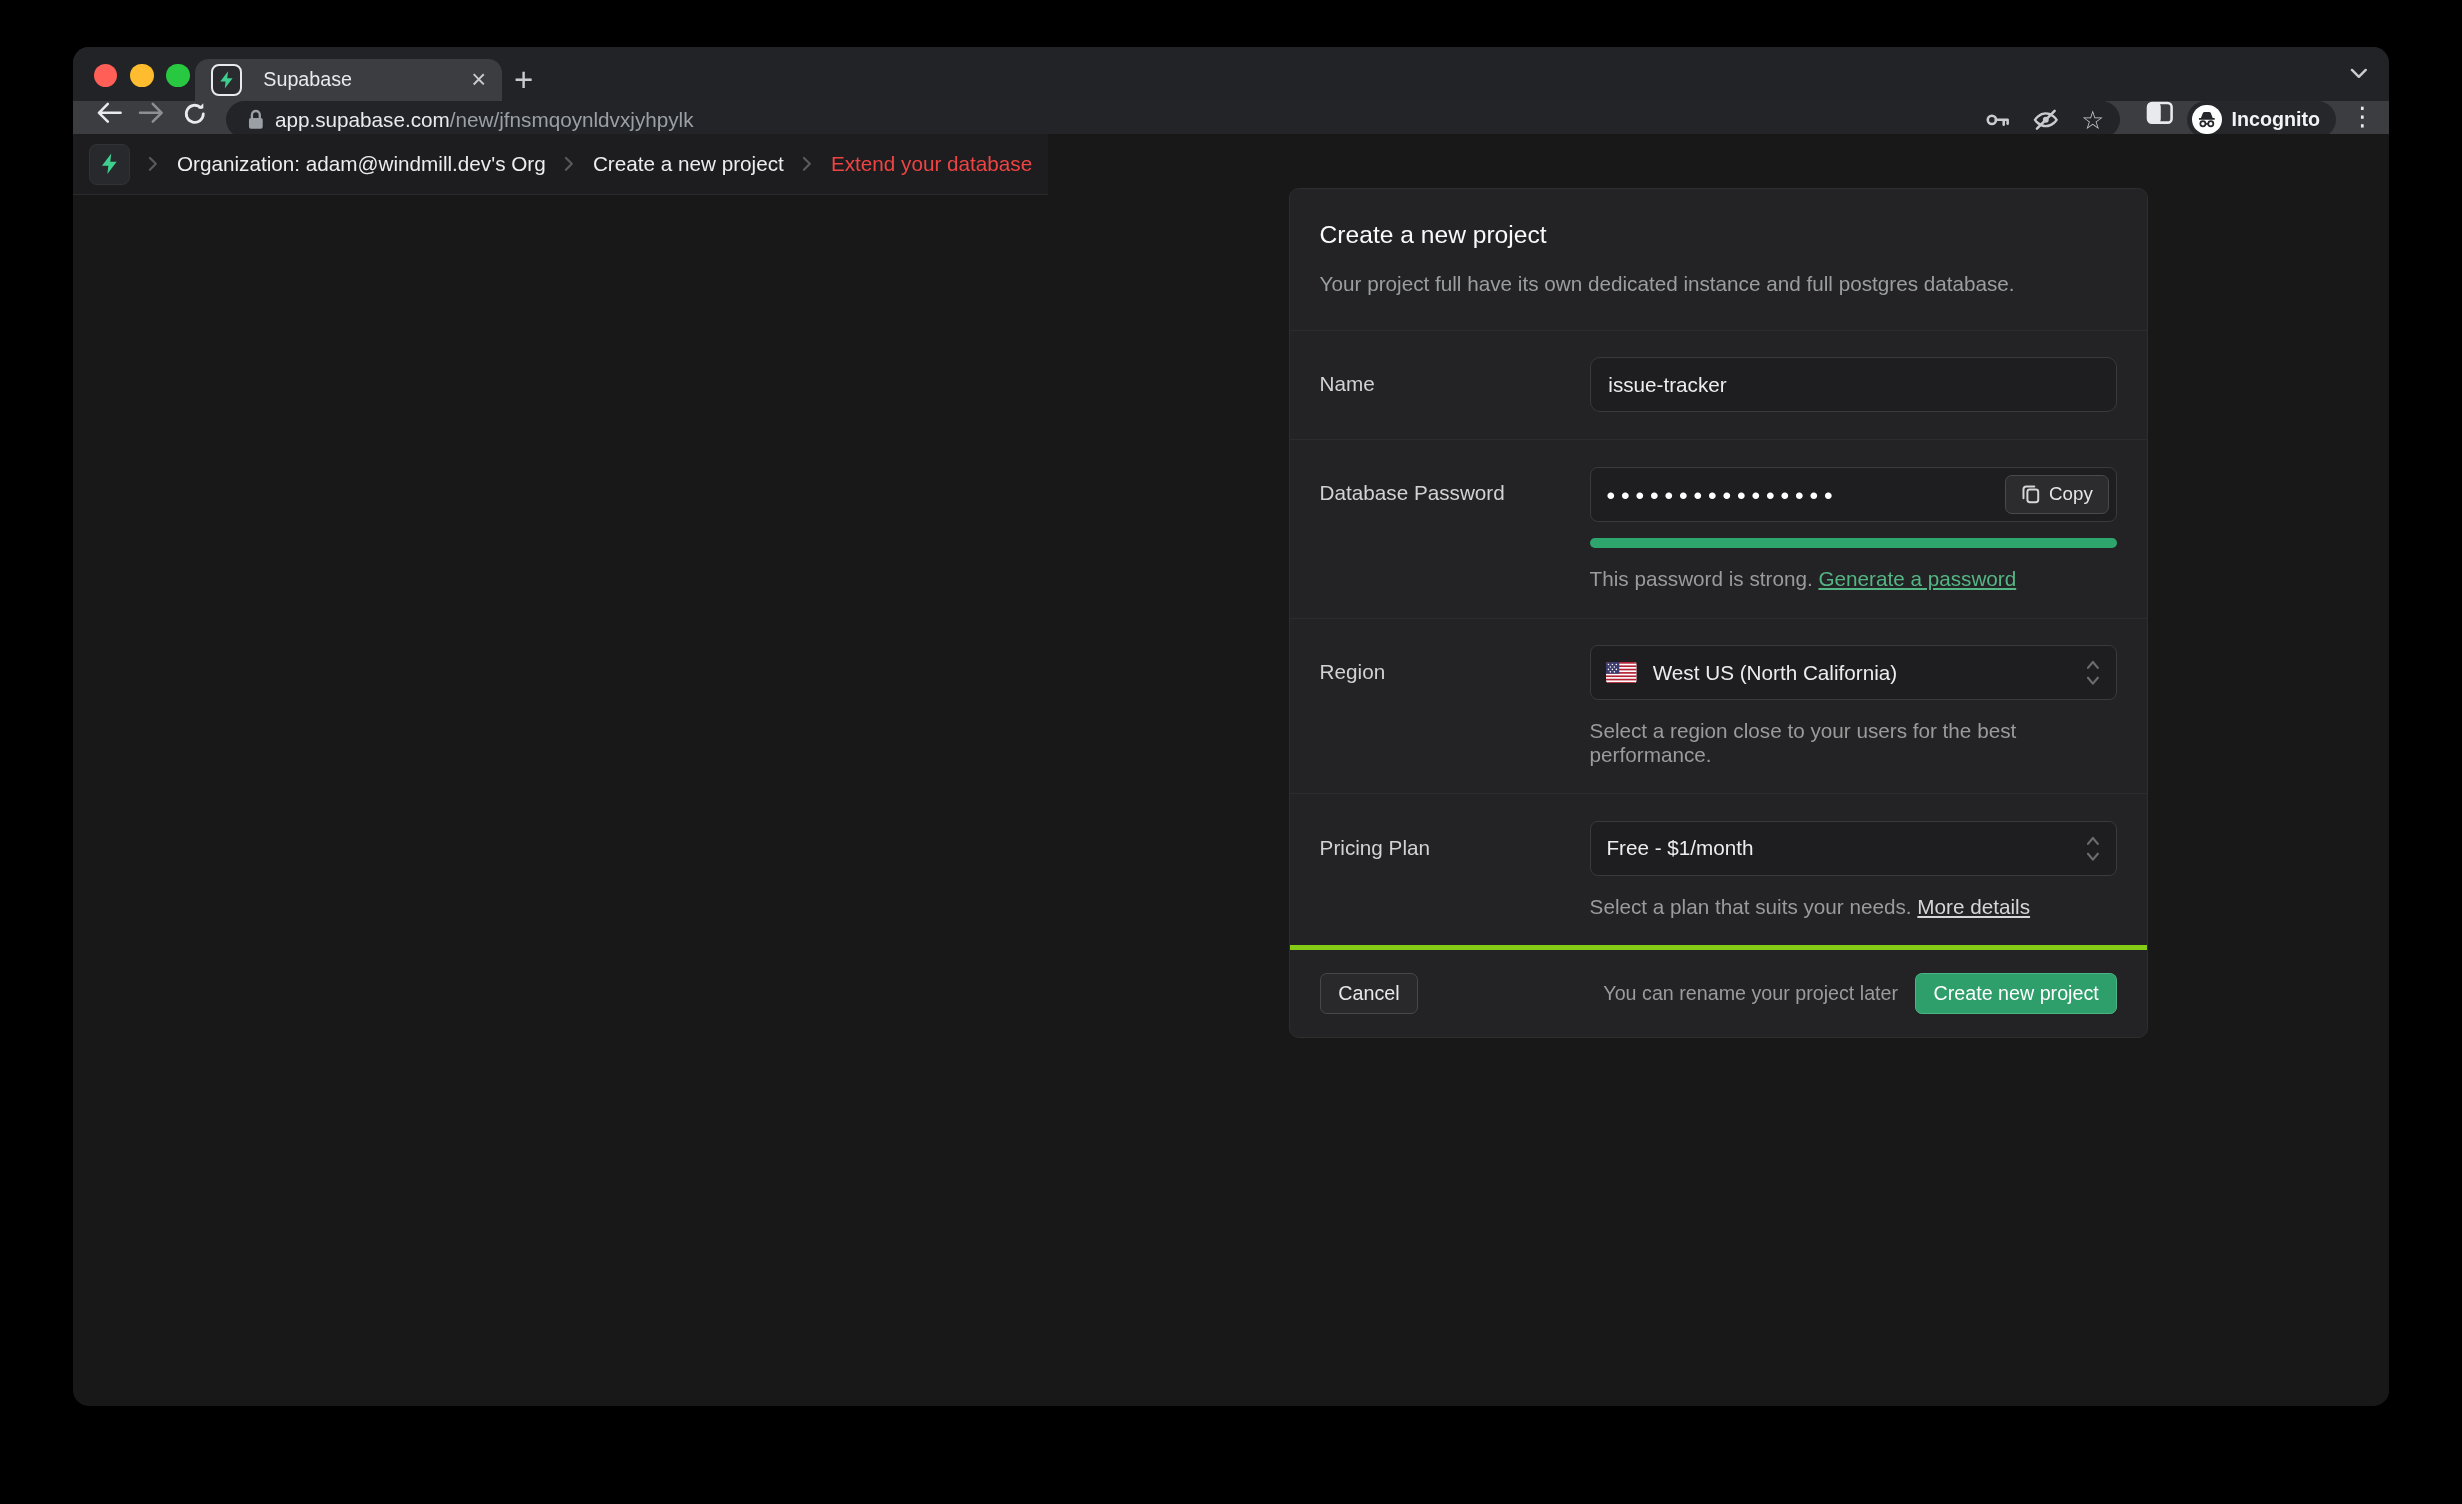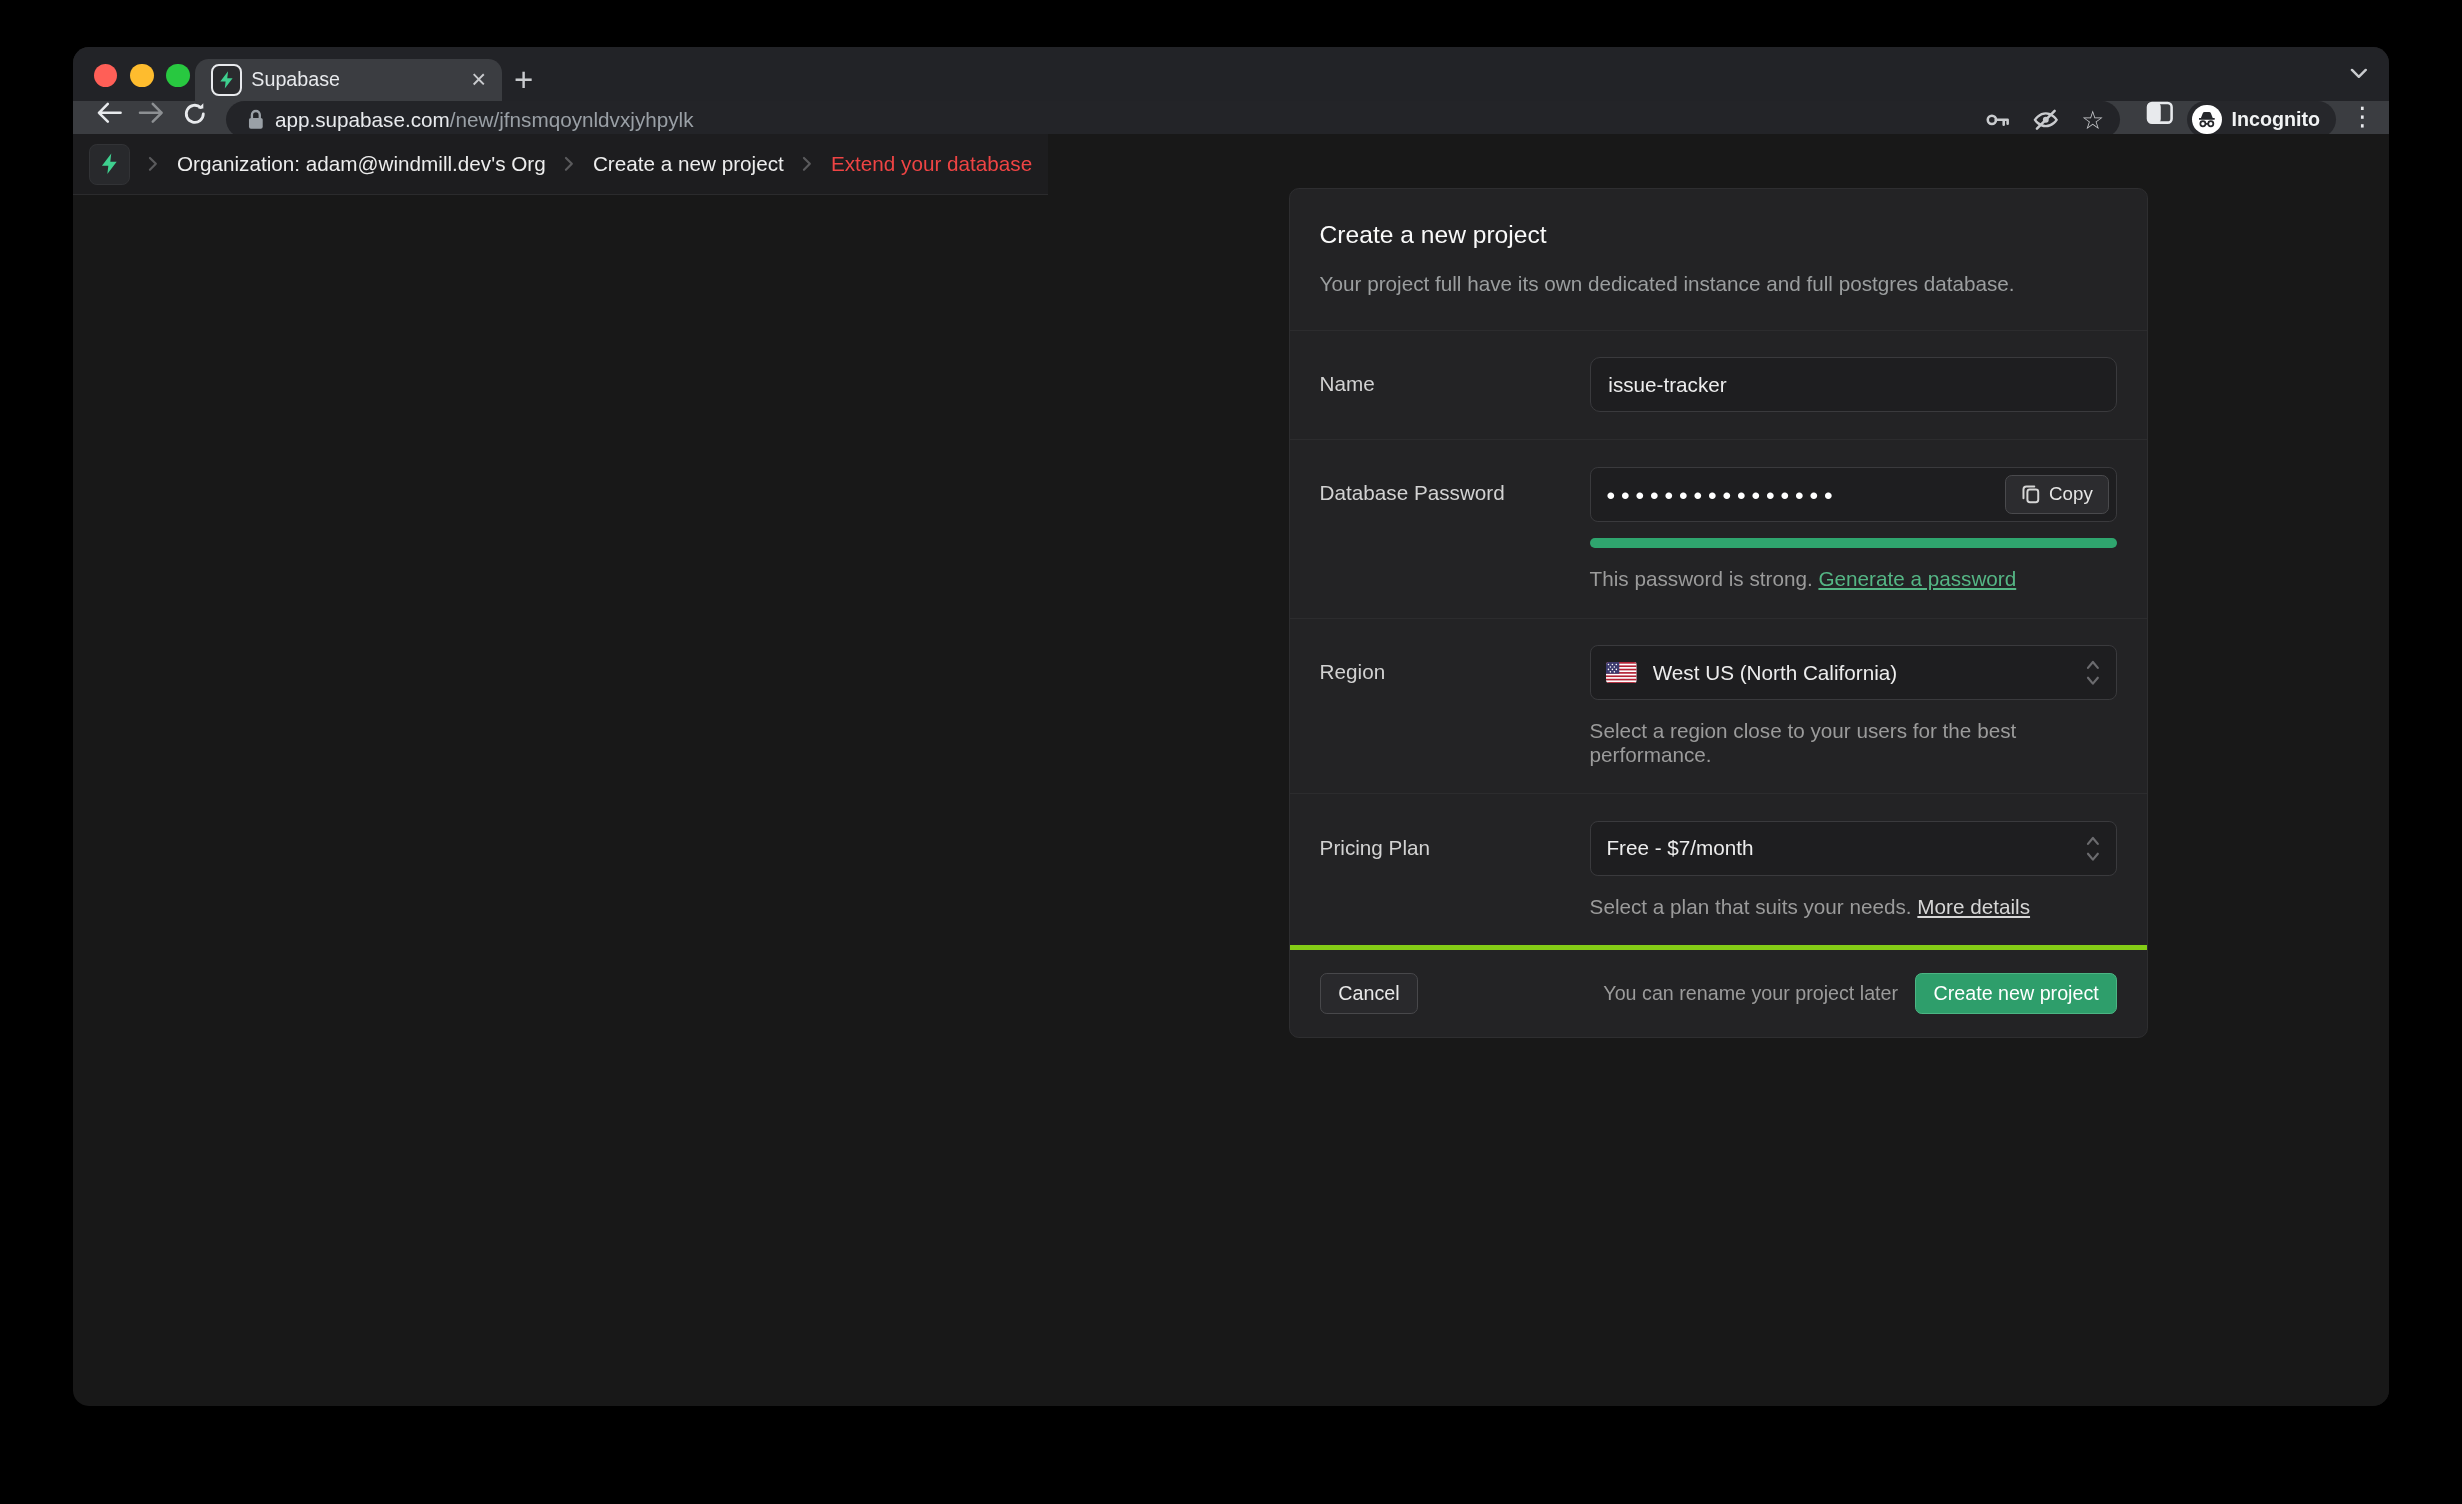--- a/index.html
+++ b/index.html
@@ -10,21 +10,21 @@
 
   
   .tabstrip { height:54px; background:#222327; position:relative; flex:none; }
   .traffic { position:absolute; left:20.7px; top:16.7px; display:flex; gap:12.8px; }
   .traffic span { width:23.6px; height:23.6px; border-radius:50%; display:block; }
   .t-red { background:#ff5f57; } .t-yellow { background:#febc2e; } .t-green { background:#28c840; }
   .tab { position:absolute; left:122px; top:11.8px; width:307px; height:42px; background:#3b3d41;
          border-radius:13.8px 13.8px 0 0; display:flex; align-items:center; padding:0 15.8px; }
   .favicon { width:31.5px; height:31.5px; border:2.5px solid #e8eaed; border-radius:7.9px;
              display:flex; align-items:center; justify-content:center; flex:none; background:#2a2b2e; }
-  .tab-title { margin-left:9px; font-size:19.7px; color:#e8eaed; flex:1; }
+  .tab-title { margin-left:21px; font-size:19.7px; color:#e8eaed; flex:1; }
   .tab-close { font-size:25.6px; color:#c9cbce; line-height:1; cursor:default; }
   .newtab { position:absolute; left:441px; top:13.8px; font-size:33px; color:#c9cbce; }
   .strip-chevron { position:absolute; right:21.7px; top:19.7px; }
 
   
   .toolbar { height:33px; background:#3b3d41; flex:none; display:flex; align-items:flex-start; padding:0 13.8px; }
   .nav-ic { width:43px; display:flex; justify-content:center; flex:none; }
   .omnibox { flex:1; height:37px; background:#232428; border-radius:18.7px; margin:0 9.9px;
              display:flex; align-items:center; padding:0 15.8px; }
   .lock { margin:0 9.9px 0 5.9px; display:flex; }
@@ -288,21 +288,21 @@
               </span>
             </div>
             <div class="helper">Select a region close to your users for the best performance.</div>
           </div>
         </div>
 
         <div class="section">
           <div class="sec-label">Pricing Plan</div>
           <div class="sec-body">
             <div class="control">
-              <span class="ctl-text">Free - $7/month</span>
+              <span class="ctl-text">Free - $1/month</span>
               <span class="ctl-chevrons">
                 <svg width="15.8" height="29.6" viewBox="0 0 16 30">
                     <polyline points="3,10 8,4 13,10" fill="none" stroke="#6b6b6e" stroke-width="2.2" stroke-linecap="round" stroke-linejoin="round"></polyline>
                     <polyline points="3,20 8,26 13,20" fill="none" stroke="#6b6b6e" stroke-width="2.2" stroke-linecap="round" stroke-linejoin="round"></polyline>
                   </svg>
               </span>
             </div>
             <div class="helper">
               <span>Select a plan that suits your needs.</span>
               <span class="link-plain">More details</span>

